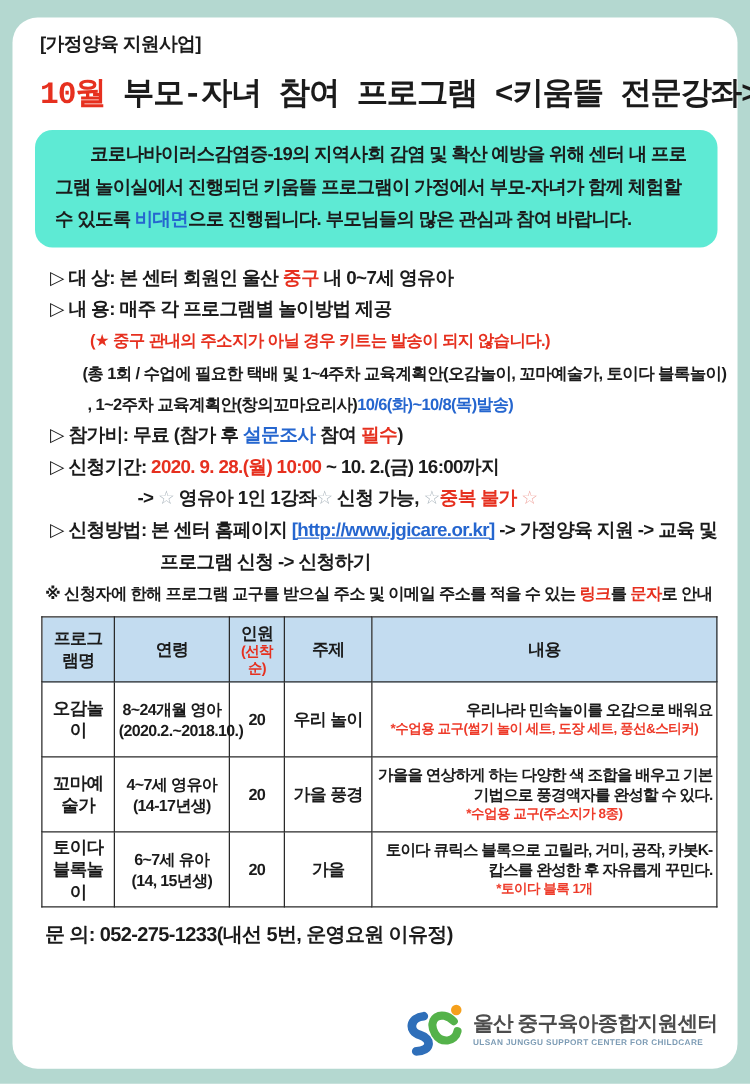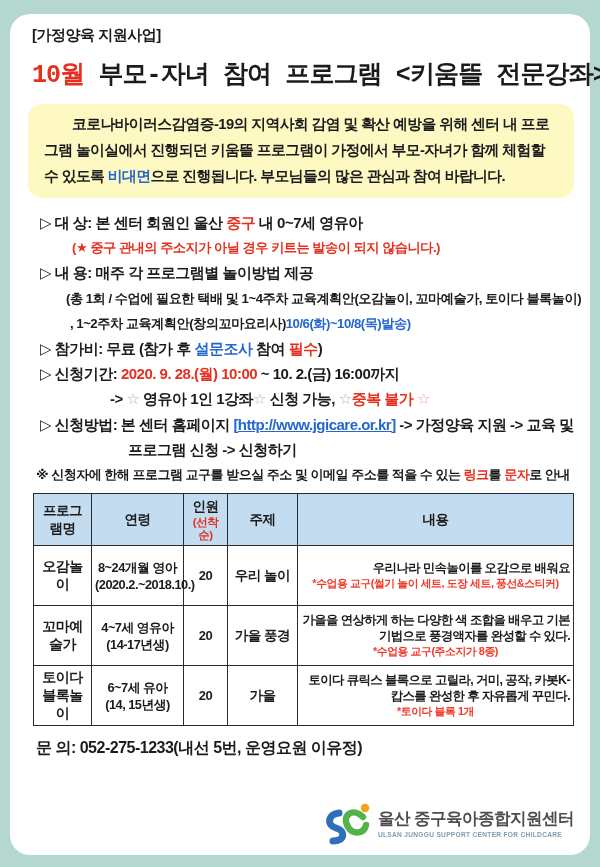--- a/index.html
+++ b/index.html
@@ -19,21 +19,21 @@
     border-radius: 20px;
     padding: 12px 12px 0 12px;
   }
   .tag { font-size: 15px; letter-spacing: -0.5px; padding-left: 10px; }
   .title {
     font-size: 25px; letter-spacing: -0.9px; margin-top: 12px;
     padding-left: 10px; white-space: nowrap; font-family: Liberation Mono, monospace;
   }
   .intro-box {
     margin: 14px 4px 0 6px;
-    background: #fef9c3;
+    background: #5eead4;
     border-radius: 14px;
     padding: 7px 16px 9px 16px;
   }
   .intro-text {
     font-size: 14.8px; line-height: 26px; letter-spacing: -0.6px;
     text-indent: 28px;
   }
   .bullets { margin: 12px 0 0 18px; letter-spacing: -0.5px; }
   .b-line { font-size: 15px; line-height: 25.2px; white-space: nowrap; }
   .b-sub  { font-size: 13.2px; }
@@ -84,39 +84,39 @@
   .contact {
     margin: 12px 0 0 14px;
     font-size: 16px; letter-spacing: -0.5px;
   }
   .logo {
     position: absolute;
     right: 16px; bottom: 10px;
     display: flex; align-items: center; gap: 6px;
   }
   .logo-texts { display: flex; flex-direction: column; align-items: flex-start; }
-  .logo-kr { font-size: 16.5px; color: #4d4d4d; letter-spacing: -0.5px; }
+  .logo-kr { font-size: 16.5px; color: #4d4d4d; letter-spacing: -0.5px; font-family: Liberation Serif, serif; }
   .logo-en { font-size: 6.6px; color: #7d9cb5; letter-spacing: 0.3px; margin-top: 1px; }
 </style>
 </head>
 <body>
 
 <div class="card">
 
   <div class="tag">[가정양육 지원사업]</div>
   <h1 class="title"><span class="seg-red">10월</span><span> 부모-자녀 참여 프로그램 &lt;키움뜰 전문강좌&gt; 비대면 진행 안내</span></h1>
 
   <div class="intro-box">
     <p class="intro-text"><span>코로나바이러스감염증-19의 지역사회 감염 및 확산 예방을 위해 센터 내 프로그램 놀이실에서 진행되던 키움뜰 프로그램이 가정에서 부모-자녀가 함께 체험할 수 있도록 </span><span class="seg-blue">비대면</span><span>으로 진행됩니다. 부모님들의 많은 관심과 참여 바랍니다.</span></p>
   </div>
 
   <div class="bullets">
     <div class="b-line"><span>▷ 대 상: 본 센터 회원인 울산 </span><span class="seg-red">중구</span><span> 내 0~7세 영유아</span></div>
+    <div class="b-line"><span>▷ 내 용: 매주 각 프로그램별 놀이방법 제공</span></div>
     <div class="b-line b-sub ind-star"><span class="seg-red">(★ 중구 관내의 주소지가 아닐 경우 키트는 발송이 되지 않습니다.)</span></div>
-    <div class="b-line"><span>▷ 내 용: 매주 각 프로그램별 놀이방법 제공</span></div>
     <div class="b-line b-sub ind-sub"><span>(총 1회 / 수업에 필요한 택배 및 1~4주차 교육계획안(오감놀이, 꼬마예술가, 토이다 블록놀이)</span></div>
     <div class="b-line b-sub ind-sub2"><span>, 1~2주차 교육계획안(창의꼬마요리사)</span><span class="seg-blue">10/6(화)~10/8(목)발송)</span></div>
     <div class="b-line"><span>▷ 참가비: 무료 (참가 후 </span><span class="seg-blue">설문조사</span><span> 참여 </span><span class="seg-red">필수</span><span>)</span></div>
     <div class="b-line"><span>▷ 신청기간: </span><span class="seg-red">2020. 9. 28.(월) 10:00</span><span> ~ 10. 2.(금) 16:00까지</span></div>
     <div class="b-line ind-arrow"><span>-&gt; </span><span class="seg-star">☆</span><span> 영유아 1인 1강좌</span><span class="seg-star">☆</span><span> 신청 가능, </span><span class="seg-star">☆</span><span class="seg-red">중복 불가</span><span> </span><span class="seg-starpink">☆</span></div>
     <div class="b-line"><span>▷ 신청방법: 본 센터 홈페이지 </span><span class="seg-link">[http://www.jgicare.or.kr]</span><span> -&gt; 가정양육 지원 -&gt; 교육 및</span></div>
     <div class="b-line ind-cont"><span>프로그램 신청 -&gt; 신청하기</span></div>
     <div class="b-line note"><span>※ 신청자에 한해 프로그램 교구를 받으실 주소 및 이메일 주소를 적을 수 있는 </span><span class="seg-red">링크</span><span>를 </span><span class="seg-red">문자</span><span>로 안내</span></div>
   </div>
 

